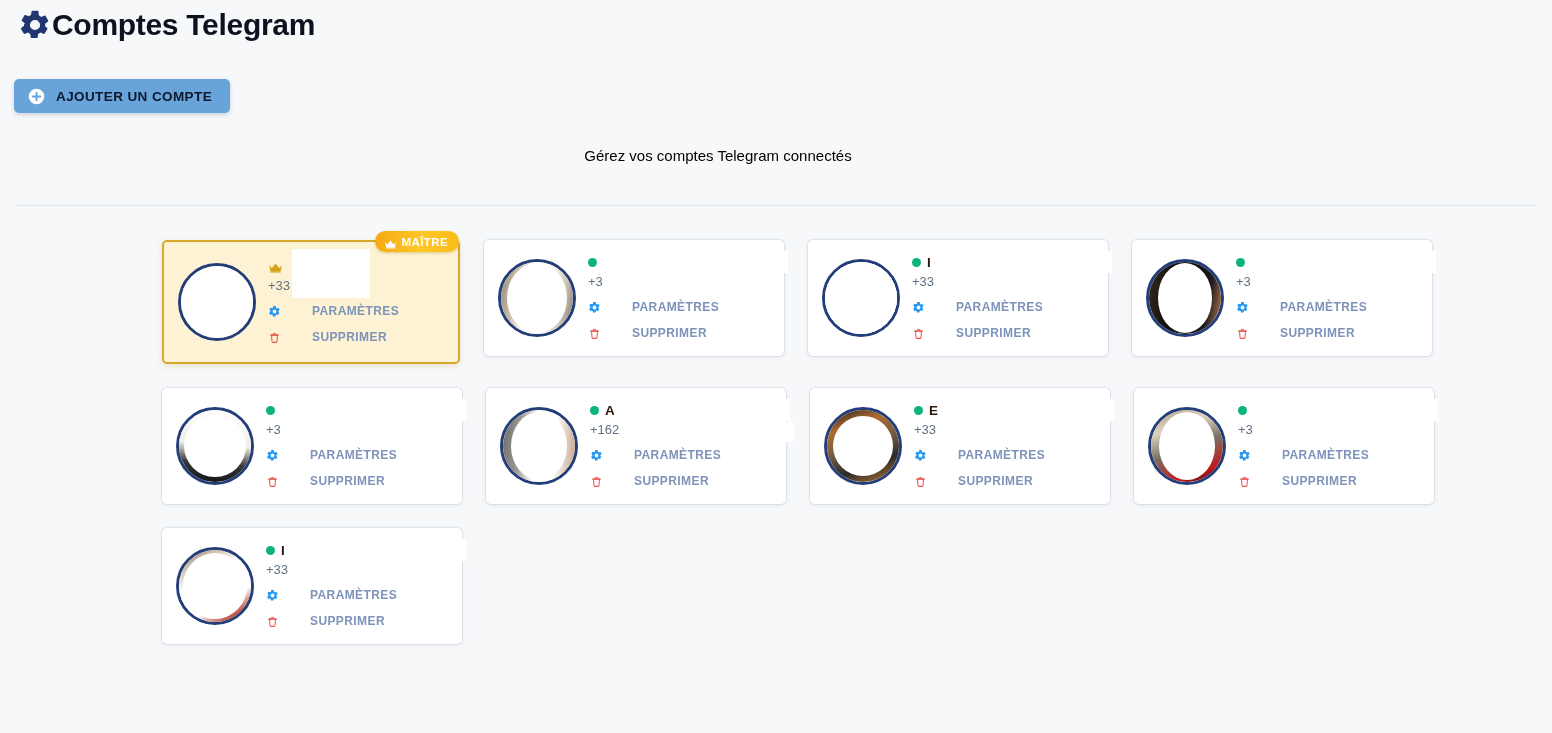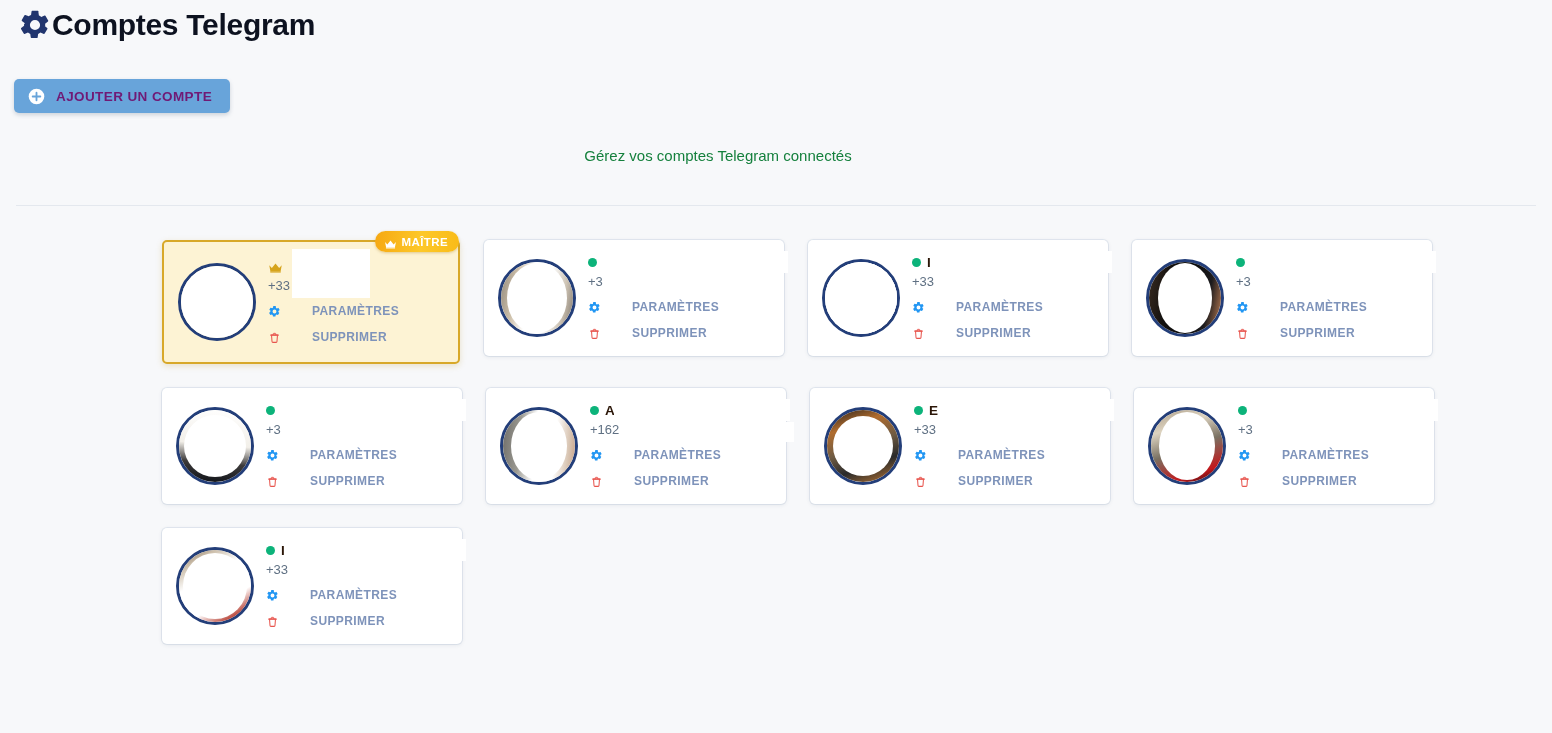--- a/index.html
+++ b/index.html
@@ -37,34 +37,34 @@
     height: 34px;
     display: flex; align-items: center; gap: 11px;
     padding: 0 18px 0 14px;
     background: #68a4da;
     border: none; border-radius: 5px;
     box-shadow: 0 2px 4px rgba(60,80,110,0.22);
     cursor: pointer;
   }
   .add-btn .plus-ico { width: 17px; height: 17px; flex: 0 0 17px; display: block; }
   .add-btn .lbl {
-    color: #701a75;
+    color: #0f172a;
     font-size: 13.5px;
     font-weight: bold;
     letter-spacing: 0.4px;
     white-space: nowrap;
   }
 
   
   .subtitle {
     position: absolute;
     top: 147px; left: 0; width: 1436px;
     text-align: center;
     font-size: 15px;
-    color: #15803d;
+    color: #000000;
   }
   .divider {
     position: absolute;
     left: 16px; top: 205px;
     width: 1520px; height: 1px;
     background: #e4e8ee;
   }
 
   
   .grid {

